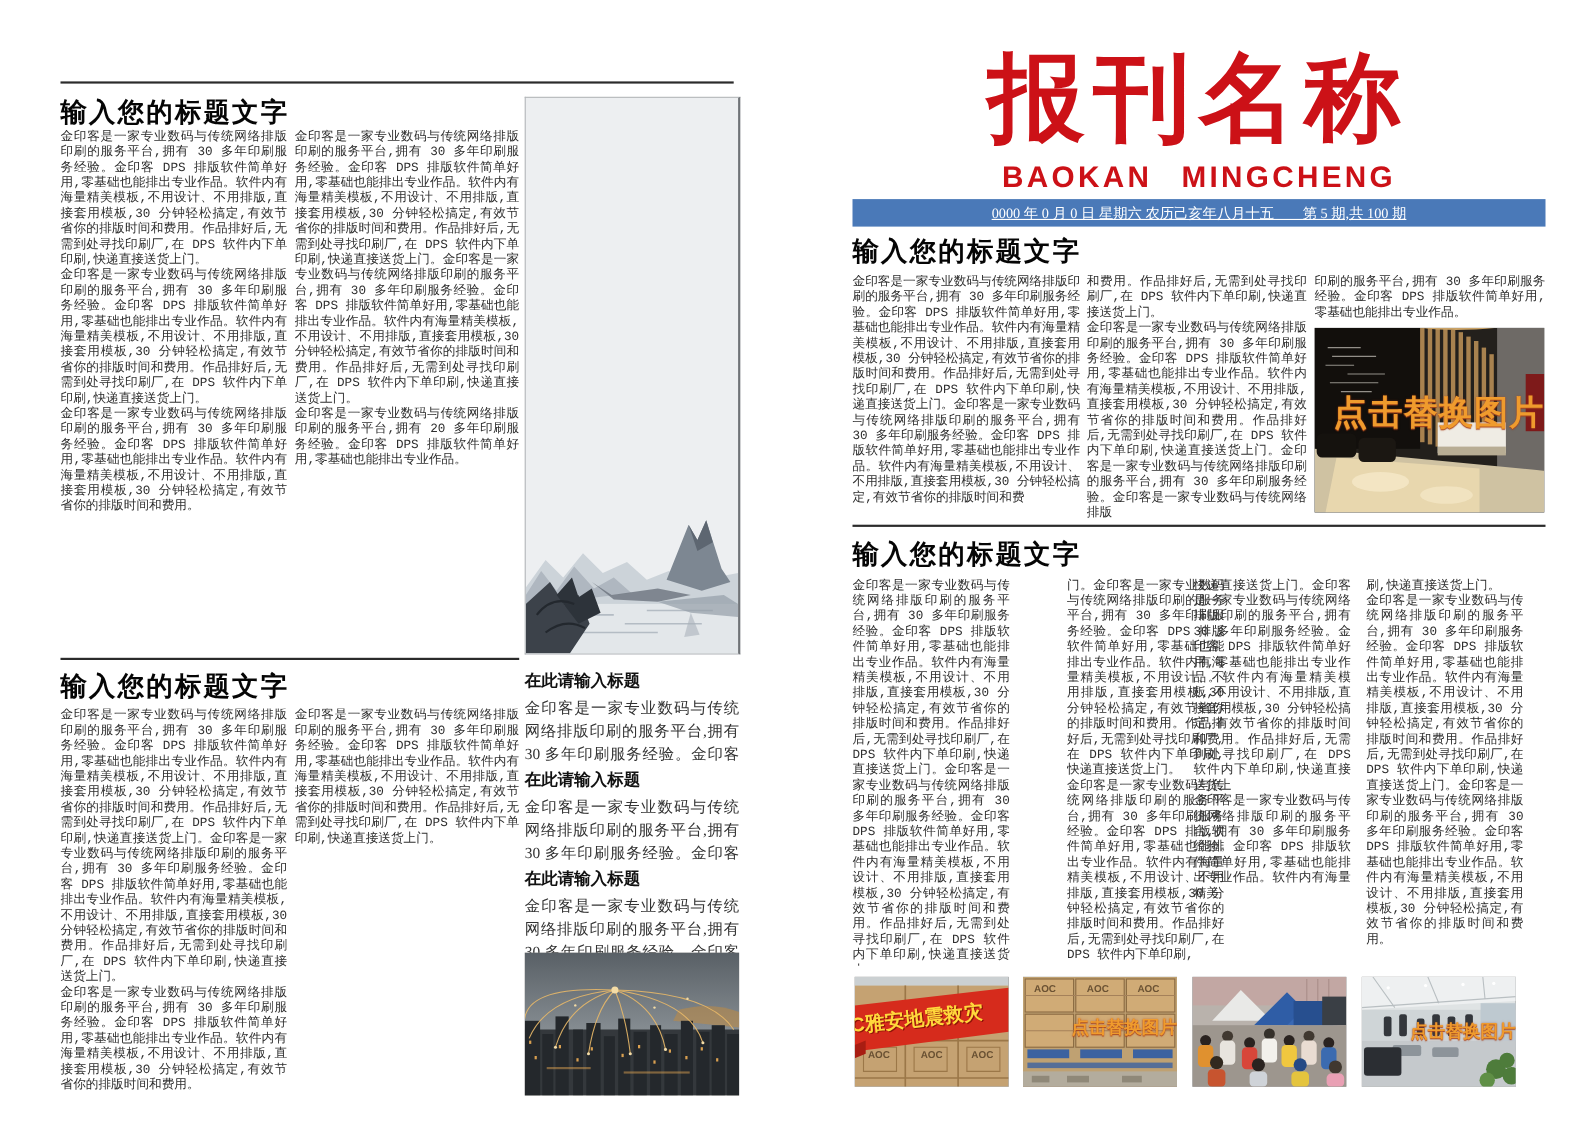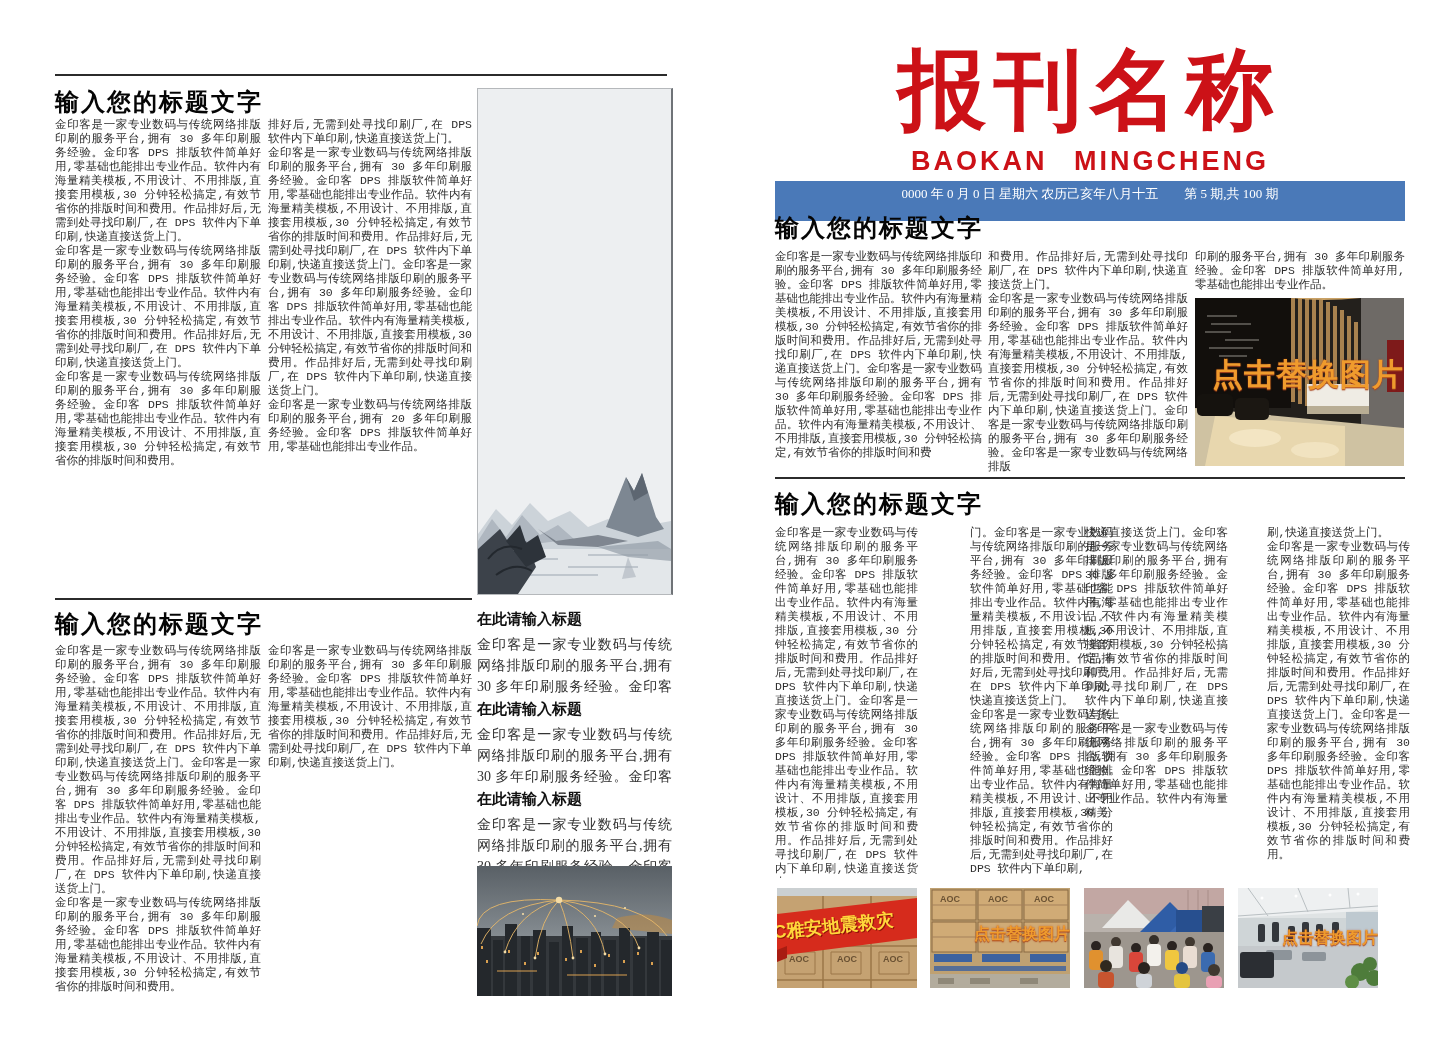--- a/index.html
+++ b/index.html
@@ -43,21 +43,20 @@
 
     <div class="abs rule" style="left:0;top:34px;width:612px;"></div>
 
     <div class="abs headline" style="left:0;top:46px;width:417px;">输入您的标题文字</div>
     <div class="abs bodycol" style="left:0;top:78px;width:206px;height:480px;">
         <p>金印客是一家专业数码与传统网络排版印刷的服务平台,拥有 30 多年印刷服务经验。金印客 DPS 排版软件简单好用,零基础也能排出专业作品。软件内有海量精美模板,不用设计、不用排版,直接套用模板,30 分钟轻松搞定,有效节省你的排版时间和费用。作品排好后,无需到处寻找印刷厂,在 DPS 软件内下单印刷,快递直接送货上门。</p>
         <p>金印客是一家专业数码与传统网络排版印刷的服务平台,拥有 30 多年印刷服务经验。金印客 DPS 排版软件简单好用,零基础也能排出专业作品。软件内有海量精美模板,不用设计、不用排版,直接套用模板,30 分钟轻松搞定,有效节省你的排版时间和费用。作品排好后,无需到处寻找印刷厂,在 DPS 软件内下单印刷,快递直接送货上门。</p>
         <p>金印客是一家专业数码与传统网络排版印刷的服务平台,拥有 30 多年印刷服务经验。金印客 DPS 排版软件简单好用,零基础也能排出专业作品。软件内有海量精美模板,不用设计、不用排版,直接套用模板,30 分钟轻松搞定,有效节省你的排版时间和费用。</p>
       </div>
     <div class="abs bodycol" style="left:213px;top:78px;width:204px;height:462px;">
-        <p>排好后,无需到处寻找印刷厂,在 DPS 软件内下单印刷,快递直接送货上门。</p>
         <p>金印客是一家专业数码与传统网络排版印刷的服务平台,拥有 30 多年印刷服务经验。金印客 DPS 排版软件简单好用,零基础也能排出专业作品。软件内有海量精美模板,不用设计、不用排版,直接套用模板,30 分钟轻松搞定,有效节省你的排版时间和费用。作品排好后,无需到处寻找印刷厂,在 DPS 软件内下单印刷,快递直接送货上门。金印客是一家专业数码与传统网络排版印刷的服务平台,拥有 30 多年印刷服务经验。金印客 DPS 排版软件简单好用,零基础也能排出专业作品。软件内有海量精美模板,不用设计、不用排版,直接套用模板,30 分钟轻松搞定,有效节省你的排版时间和费用。作品排好后,无需到处寻找印刷厂,在 DPS 软件内下单印刷,快递直接送货上门。</p>
         <p>金印客是一家专业数码与传统网络排版印刷的服务平台,拥有 20 多年印刷服务经验。金印客 DPS 排版软件简单好用,零基础也能排出专业作品。</p>
       </div>
 
     <div class="abs rule" style="left:0;top:558px;width:417px;"></div>
     <div class="abs headline" style="left:0;top:568px;width:417px;">输入您的标题文字</div>
     <div class="abs bodycol" style="left:0;top:604px;width:206px;height:356px;">
         <p>金印客是一家专业数码与传统网络排版印刷的服务平台,拥有 30 多年印刷服务经验。金印客 DPS 排版软件简单好用,零基础也能排出专业作品。软件内有海量精美模板,不用设计、不用排版,直接套用模板,30 分钟轻松搞定,有效节省你的排版时间和费用。作品排好后,无需到处寻找印刷厂,在 DPS 软件内下单印刷,快递直接送货上门。金印客是一家专业数码与传统网络排版印刷的服务平台,拥有 30 多年印刷服务经验。金印客 DPS 排版软件简单好用,零基础也能排出专业作品。软件内有海量精美模板,不用设计、不用排版,直接套用模板,30 分钟轻松搞定,有效节省你的排版时间和费用。作品排好后,无需到处寻找印刷厂,在 DPS 软件内下单印刷,快递直接送货上门。</p>
         <p>金印客是一家专业数码与传统网络排版印刷的服务平台,拥有 30 多年印刷服务经验。金印客 DPS 排版软件简单好用,零基础也能排出专业作品。软件内有海量精美模板,不用设计、不用排版,直接套用模板,30 分钟轻松搞定,有效节省你的排版时间和费用。</p>
       </div>
@@ -158,21 +157,21 @@
             <circle cx="148" cy="42" r="1.1"></circle>
         </g>
       </svg>
     </div>
   </div>
 
   <div class="abs" style="left:775px;top:0;width:630px;height:1040px;">
 
     <div class="abs mast-sub" style="left:0;top:146px;width:630px;">BAOKAN MINGCHENG</div>
     <div class="abs mast-title" style="left:0;top:42px;width:630px;">报刊名称</div>
-    <div class="abs datebar" style="left:0;top:181px;width:630px;height:40px;">0000 年 0 月 0 日 星期六 农历己亥年八月十五　　第 5 期,共 100 期</div>
+    <div class="abs datebar" style="left:0;top:181px;width:630px;height:25px;text-decoration:underline;">0000 年 0 月 0 日 星期六 农历己亥年八月十五　　第 5 期,共 100 期</div>
 
     <div class="abs headline" style="left:0;top:212px;width:630px;">输入您的标题文字</div>
     <div class="abs bodycol" style="left:0;top:250px;width:207px;height:222px;">
         <p>金印客是一家专业数码与传统网络排版印刷的服务平台,拥有 30 多年印刷服务经验。金印客 DPS 排版软件简单好用,零基础也能排出专业作品。软件内有海量精美模板,不用设计、不用排版,直接套用模板,30 分钟轻松搞定,有效节省你的排版时间和费用。作品排好后,无需到处寻找印刷厂,在 DPS 软件内下单印刷,快递直接送货上门。金印客是一家专业数码与传统网络排版印刷的服务平台,拥有 30 多年印刷服务经验。金印客 DPS 排版软件简单好用,零基础也能排出专业作品。软件内有海量精美模板,不用设计、不用排版,直接套用模板,30 分钟轻松搞定,有效节省你的排版时间和费</p>
       </div>
     <div class="abs bodycol" style="left:213px;top:250px;width:200px;height:222px;">
         <p>和费用。作品排好后,无需到处寻找印刷厂,在 DPS 软件内下单印刷,快递直接送货上门。</p>
         <p>金印客是一家专业数码与传统网络排版印刷的服务平台,拥有 30 多年印刷服务经验。金印客 DPS 排版软件简单好用,零基础也能排出专业作品。软件内有海量精美模板,不用设计、不用排版,直接套用模板,30 分钟轻松搞定,有效节省你的排版时间和费用。作品排好后,无需到处寻找印刷厂,在 DPS 软件内下单印刷,快递直接送货上门。金印客是一家专业数码与传统网络排版印刷的服务平台,拥有 30 多年印刷服务经验。金印客是一家专业数码与传统网络排版</p>
       </div>
     <div class="abs bodycol" style="left:420px;top:250px;width:210px;height:44px;">
@@ -220,21 +219,21 @@
         <p>金印客是一家专业数码与传统网络排版印刷的服务平台,拥有 30 多年印刷服务经验。金印客 DPS 排版软件简单好用,零基础也能排出专业作品。软件内有海量精美模板,不用设计、不用排版,直接套用模板,30 分钟轻松搞定,有效节省你的排版时间和费用。作品排好后,无需到处寻找印刷厂,在 DPS 软件内下单印刷,快递直接送货上门。金印客是一家专业数码与传统网络排版印刷的服务平台,拥有 30 多年印刷服务经验。金印客 DPS 排版软件简单好用,零基础也能排出专业作品。软件内有海量精美模板,不用设计、不用排版,直接套用模板,30 分钟轻松搞定,有效节省你的排版时间和费用。作品排好后,无需到处寻找印刷厂,在 DPS 软件内下单印刷,快递直接送货上</p>
       </div>
     <div class="abs bodycol" style="left:155px;top:526px;width:143px;height:352px;margin-left:40px;">
         <p>门。金印客是一家专业数码与传统网络排版印刷的服务平台,拥有 30 多年印刷服务经验。金印客 DPS 排版软件简单好用,零基础也能排出专业作品。软件内有海量精美模板,不用设计、不用排版,直接套用模板,30 分钟轻松搞定,有效节省你的排版时间和费用。作品排好后,无需到处寻找印刷厂,在 DPS 软件内下单印刷,快递直接送货上门。</p>
         <p>金印客是一家专业数码与传统网络排版印刷的服务平台,拥有 30 多年印刷服务经验。金印客 DPS 排版软件简单好用,零基础也能排出专业作品。软件内有海量精美模板,不用设计、不用排版,直接套用模板,30 分钟轻松搞定,有效节省你的排版时间和费用。作品排好后,无需到处寻找印刷厂,在 DPS 软件内下单印刷,</p>
       </div>
     <div class="abs bodycol" style="left:310px;top:526px;width:143px;height:352px;">
         <p>快递直接送货上门。金印客是一家专业数码与传统网络排版印刷的服务平台,拥有 30 多年印刷服务经验。金印客 DPS 排版软件简单好用,零基础也能排出专业作品。软件内有海量精美模板,不用设计、不用排版,直接套用模板,30 分钟轻松搞定,有效节省你的排版时间和费用。作品排好后,无需到处寻找印刷厂,在 DPS 软件内下单印刷,快递直接送货上</p>
         <p>金印客是一家专业数码与传统网络排版印刷的服务平台,拥有 30 多年印刷服务经验。金印客 DPS 排版软件简单好用,零基础也能排出专业作品。软件内有海量精美</p>
       </div>
-    <div class="abs bodycol" style="left:492px;top:526px;width:143px;height:352px;">
+    <div class="abs bodycol" style="left:467px;top:526px;width:143px;height:352px;">
         <p>刷,快递直接送货上门。</p>
         <p>金印客是一家专业数码与传统网络排版印刷的服务平台,拥有 30 多年印刷服务经验。金印客 DPS 排版软件简单好用,零基础也能排出专业作品。软件内有海量精美模板,不用设计、不用排版,直接套用模板,30 分钟轻松搞定,有效节省你的排版时间和费用。作品排好后,无需到处寻找印刷厂,在 DPS 软件内下单印刷,快递直接送货上门。金印客是一家专业数码与传统网络排版印刷的服务平台,拥有 30 多年印刷服务经验。金印客 DPS 排版软件简单好用,零基础也能排出专业作品。软件内有海量精美模板,不用设计、不用排版,直接套用模板,30 分钟轻松搞定,有效节省你的排版时间和费用。</p>
       </div>
 
     <div class="abs imgbox photo" style="left:2px;top:888px;width:140px;height:100px;">
       <svg width="140" height="100" viewBox="0 0 140 100">
         <rect width="140" height="100" fill="#cbd0d2"></rect>
         <rect x="0" y="8" width="140" height="92" fill="#c5a272"></rect>
         <g stroke="#9b7748" stroke-width="1.5" fill="none">
           <path d="M46 8 v92 M94 8 v92 M0 58 h140 M0 92 h140"></path>

